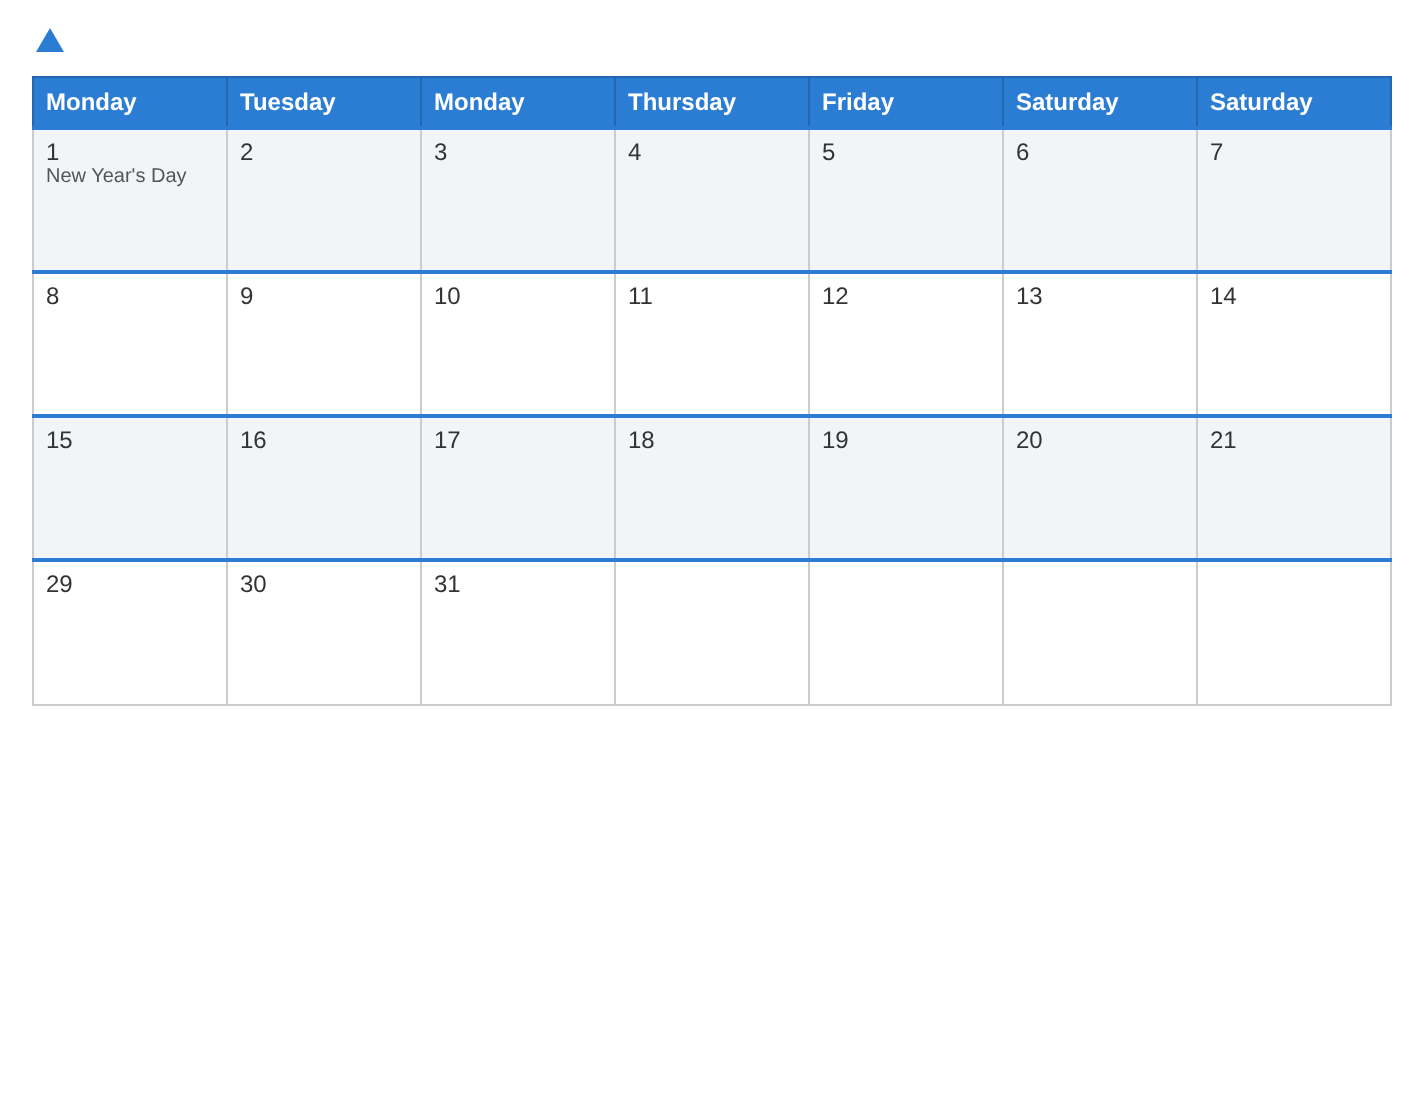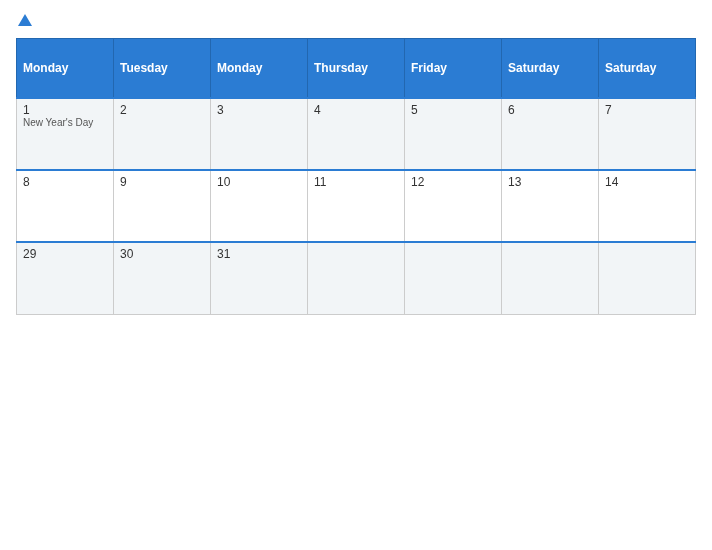--- a/index.html
+++ b/index.html
@@ -59,21 +59,21 @@
     .calendar-table {
       width: 100%;
       border-collapse: collapse;
       border: 1px solid #ccc;
     }
     .calendar-table thead tr th {
       background: #2b7cd3;
       color: #fff;
       font-size: 12px;
       font-weight: bold;
-      padding: 22px 6px;
+      padding: 5px 6px;
       text-align: left;
       border: 1px solid #2267b0;
     }
     .calendar-table tbody tr {
       height: 72px;
     }
     .calendar-table tbody tr:nth-child(odd) {
       background: #f2f5f7;
     }
     .calendar-table tbody tr:nth-child(even) {
@@ -179,20 +179,43 @@
           </td>
           <td>
             <span class="day-number">13</span>
           </td>
           <td>
             <span class="day-number">14</span>
           </td>
         </tr>
         <tr>
           <td>
+            <span class="day-number">15</span>
+          </td>
+          <td>
+            <span class="day-number">16</span>
+          </td>
+          <td>
+            <span class="day-number">17</span>
+          </td>
+          <td>
+            <span class="day-number">18</span>
+          </td>
+          <td>
+            <span class="day-number">19</span>
+          </td>
+          <td>
+            <span class="day-number">20</span>
+          </td>
+          <td>
+            <span class="day-number">21</span>
+          </td>
+        </tr>
+        <tr>
+          <td>
             <span class="day-number">29</span>
           </td>
           <td>
             <span class="day-number">30</span>
           </td>
           <td>
             <span class="day-number">31</span>
           </td>
           <td style="border-top: 2px solid rgb(43, 124, 211);"></td>
           <td style="border-top: 2px solid rgb(43, 124, 211);"></td>

